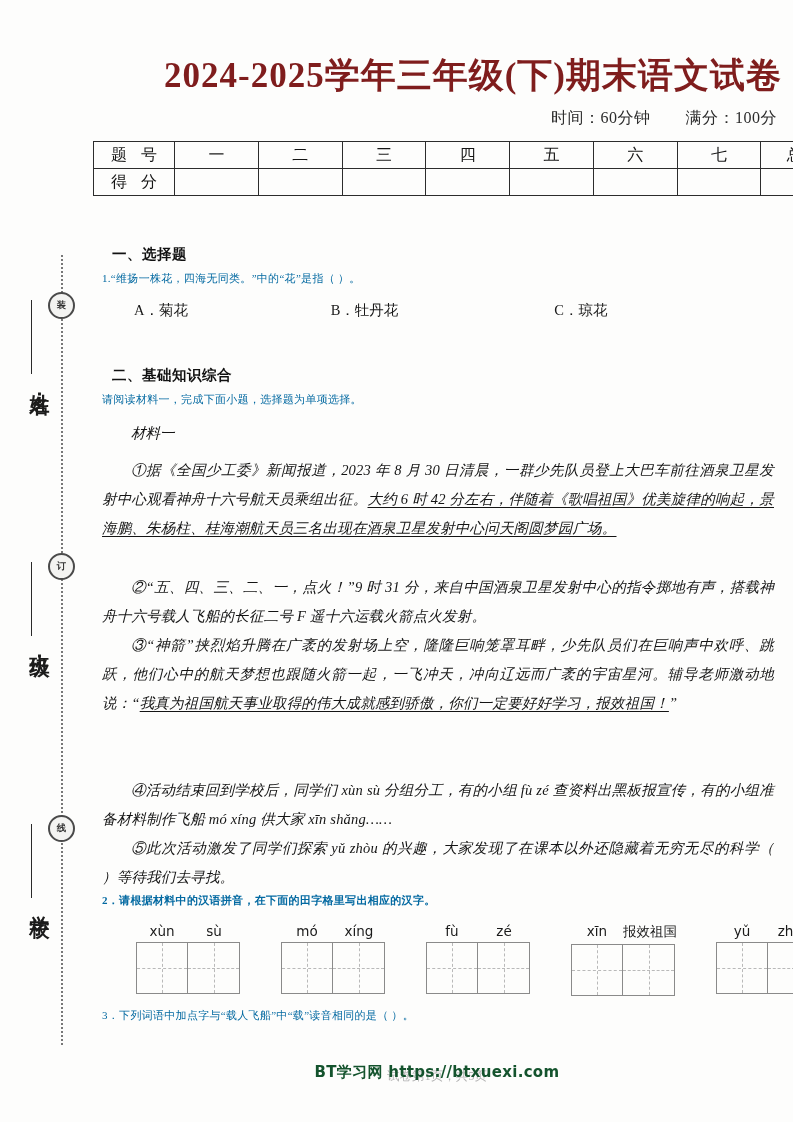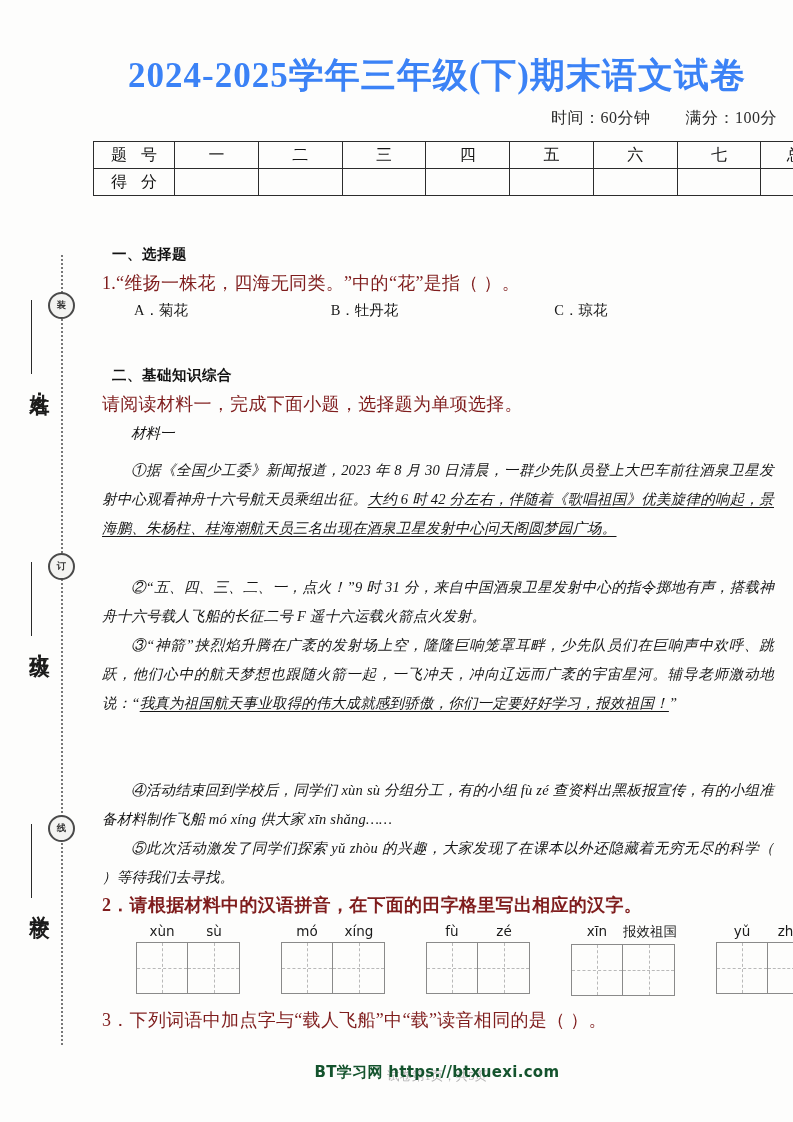--- a/index.html
+++ b/index.html
@@ -101,26 +101,26 @@
     top: 0;
     width: 701px;
     height: 1122px;
   }
 
   #paper-title {
     position: absolute;
     left: 0;
     top: 52px;
     width: 690px;
-    text-align: center;
+    text-align: right;
     font-size: 35px;
     font-weight: bold;
     letter-spacing: 1px;
     font-family: "Liberation Serif", "DejaVu Serif", serif;
-    color: #3b82f6;
+    color: #7f1d1d;
     white-space: nowrap;
   }
 
   #exam-meta {
     position: absolute;
     right: 16px;
     top: 108px;
     font-size: 16px;
     color: #2b2b2b;
     letter-spacing: 0.5px;
@@ -160,22 +160,22 @@
     font-size: 14.5px;
     font-weight: bold;
     letter-spacing: 0.5px;
     color: #111;
     font-family: "Liberation Serif", "DejaVu Serif", serif;
     white-space: nowrap;
   }
   .q-line {
     position: absolute;
     left: 10px;
-    font-size: 18px;
-    color: #7f1d1d;
+    font-size: 11px;
+    color: #0369a1;
     letter-spacing: 0.3px;
     white-space: nowrap;
     font-family: "Liberation Serif", "DejaVu Serif", serif;
   }
   .opt-row {
     position: absolute;
     left: 10px;
     width: 640px;
     font-size: 14.5px;
     color: #181818;

